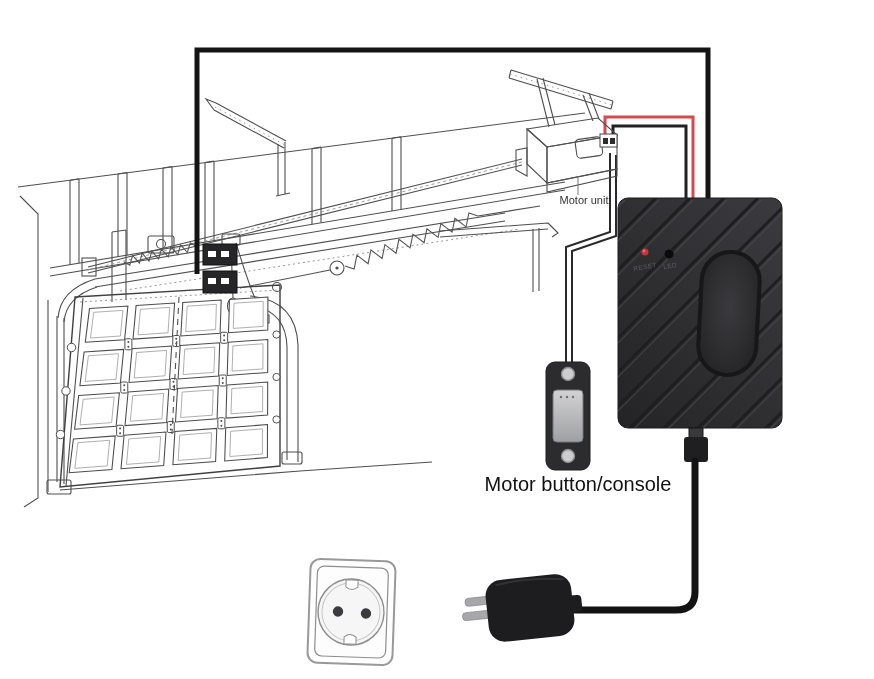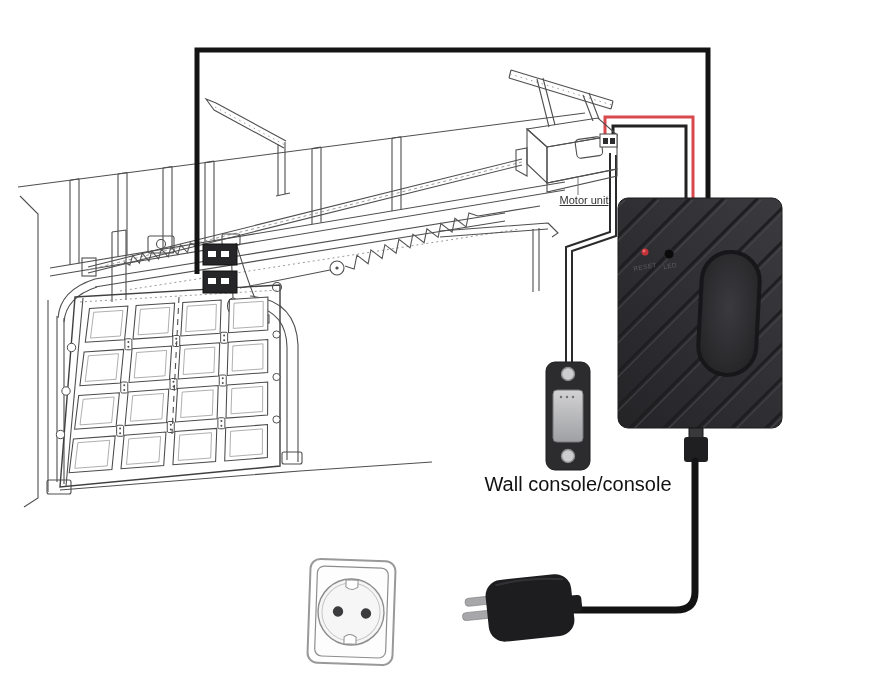--- a/index.html
+++ b/index.html
@@ -6,21 +6,21 @@
   .page {
     position:relative; width:874px; height:679px; background:#ffffff;
     overflow:hidden; font-family:"Liberation Sans", sans-serif;
   }
   svg text { font-family:"Liberation Sans", sans-serif; }
   .ln   { stroke:#4f4f4f; fill:none; stroke-width:1.1; }
   .lnb  { stroke:#3f3f3f; fill:none; stroke-width:1.4; }
   .lnl  { stroke:#8f8f8f; fill:none; stroke-width:0.9; }
   .lnfill { fill:#4f4f4f; }
   .label { position:absolute; color:#1a1a1a; white-space:nowrap; }
-  #motor-label { left:584px; top:194px; transform:translateX(-50%); font-size:11px; color:#333;text-decoration:underline; }
+  #motor-label { left:584px; top:194px; transform:translateX(-50%); font-size:11px; color:#333; }
   #wall-label  { left:578px; top:473px; transform:translateX(-50%); font-size:20px; color:#111; }
   #power-label { left:258px; top:616px; transform:translateX(-50%); font-size:30px; color:#0d0d0d; }
 </style>
 </head>
 <body>
 
 <div class="page">
 
 <svg width="874" height="679" viewBox="0 0 874 679">
   <defs>
@@ -269,15 +269,15 @@
     <circle cx="568" cy="456" r="6.5" fill="#cdcdcf" stroke="#8b8b8e" stroke-width="1.4"></circle>
     <rect x="553" y="390" width="30" height="52" rx="4" fill="url(#btnGrad)" stroke="#77777a"></rect>
     <circle cx="561" cy="397" r="1.2" fill="#707074"></circle>
     <circle cx="567" cy="397" r="1.2" fill="#707074"></circle>
     <circle cx="573" cy="397" r="1.2" fill="#707074"></circle>
   </g>
 </svg>
 
 
 <div class="label" id="motor-label">Motor unit</div>
-<div class="label" id="wall-label">Wall console/console</div>
+<div class="label" id="wall-label">Motor button/console</div>
 
 </div>
 
 </body></html>

